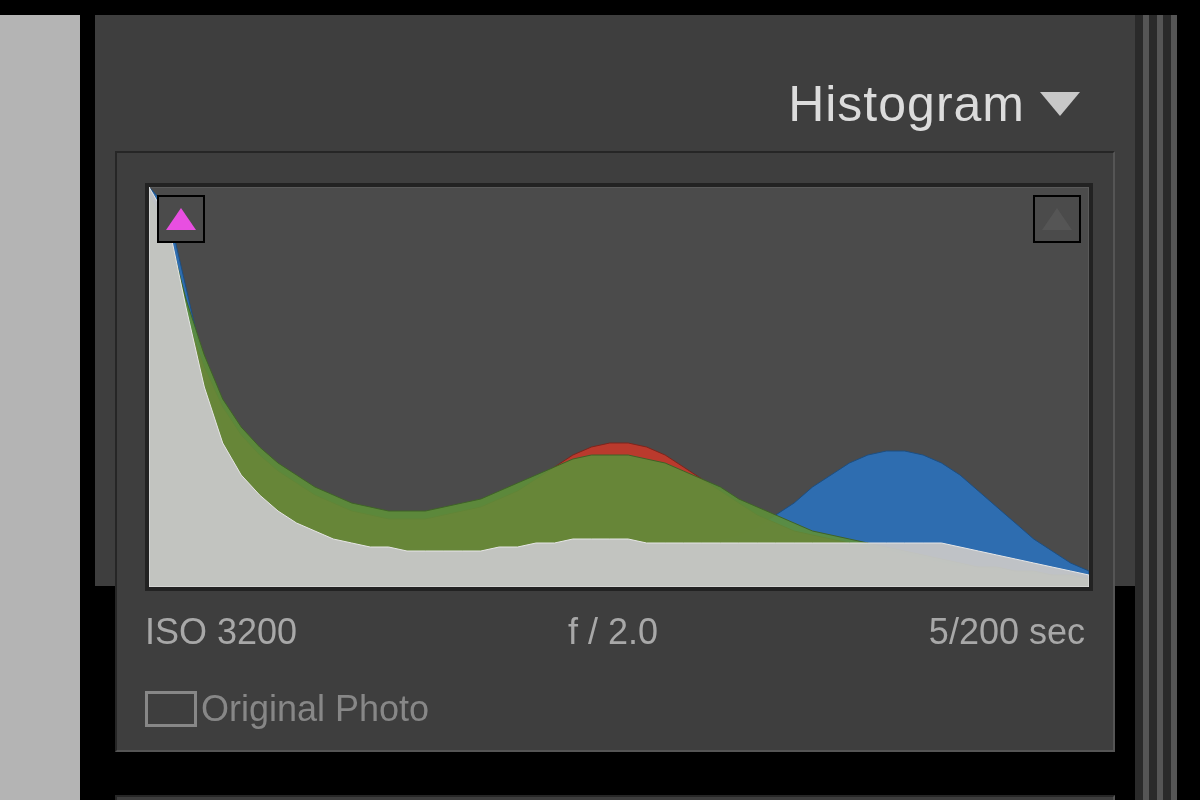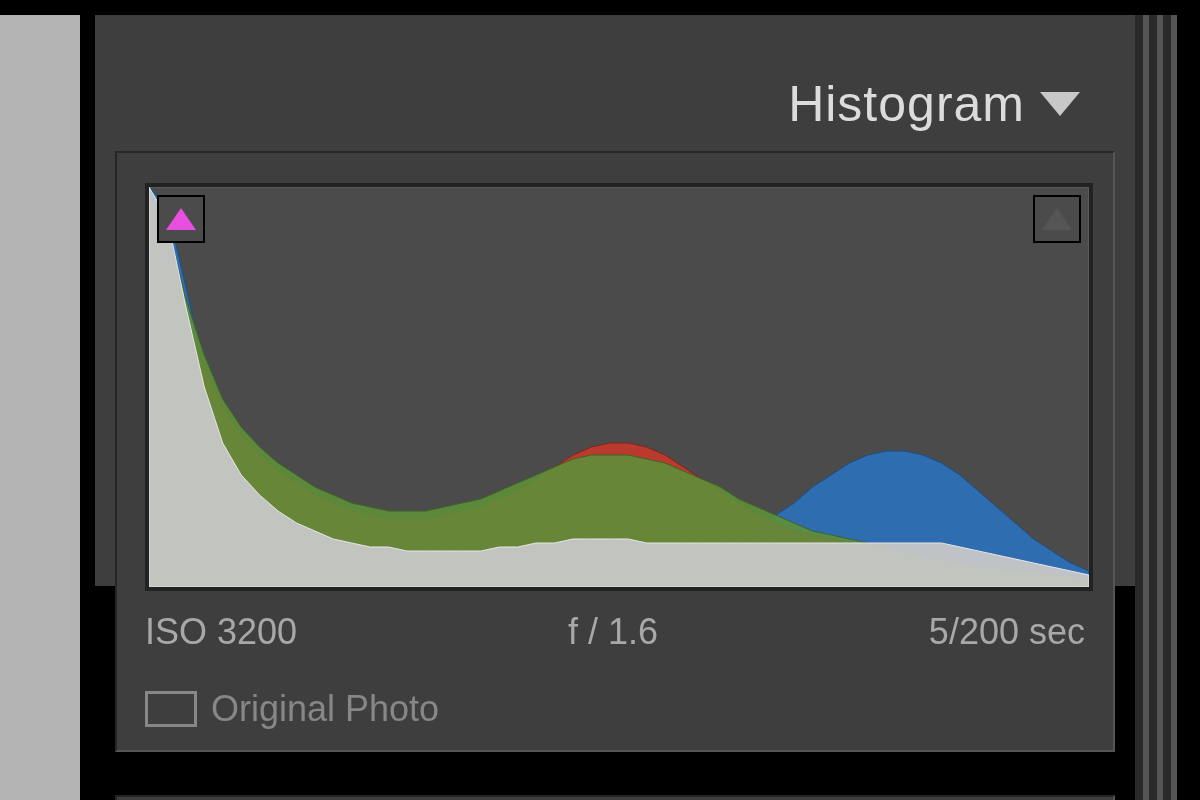--- a/index.html
+++ b/index.html
@@ -85,21 +85,21 @@
   .clip-r .tri{border-bottom-color:#555;}
   
   #meta-row{
     display:flex;justify-content:space-between;
     margin-top:20px;
     color:#a8a8a8;font-size:36px;font-weight:300;
   }
   #meta-row span{white-space:nowrap;}
   
   #orig-row{
-    display:flex;align-items:center;gap:14px;
+    display:flex;align-items:center;gap:4px;
     margin-top:35px;
     color:#878787;font-size:36px;font-weight:300;
   }
   #orig-icon{
     width:46px;height:30px;border:3px solid #878787;
   }
   
   #panel2{
     position:absolute;left:20px;top:780px;right:20px;height:20px;
     border:2px solid #303030;
@@ -132,21 +132,21 @@
         <div class="clip clip-l">
           <div class="tri"></div>
         </div>
         <div class="clip clip-r">
           <div class="tri"></div>
         </div>
       </div>
 
       <div id="meta-row">
         <span>ISO 3200</span>
-        <span>f / 1.6</span>
+        <span>f / 2.0</span>
         <span>5/200 sec</span>
       </div>
 
       <div id="orig-row">
         <div id="orig-icon"></div>
         <span>Original Photo</span>
       </div>
 
     </div>
 

